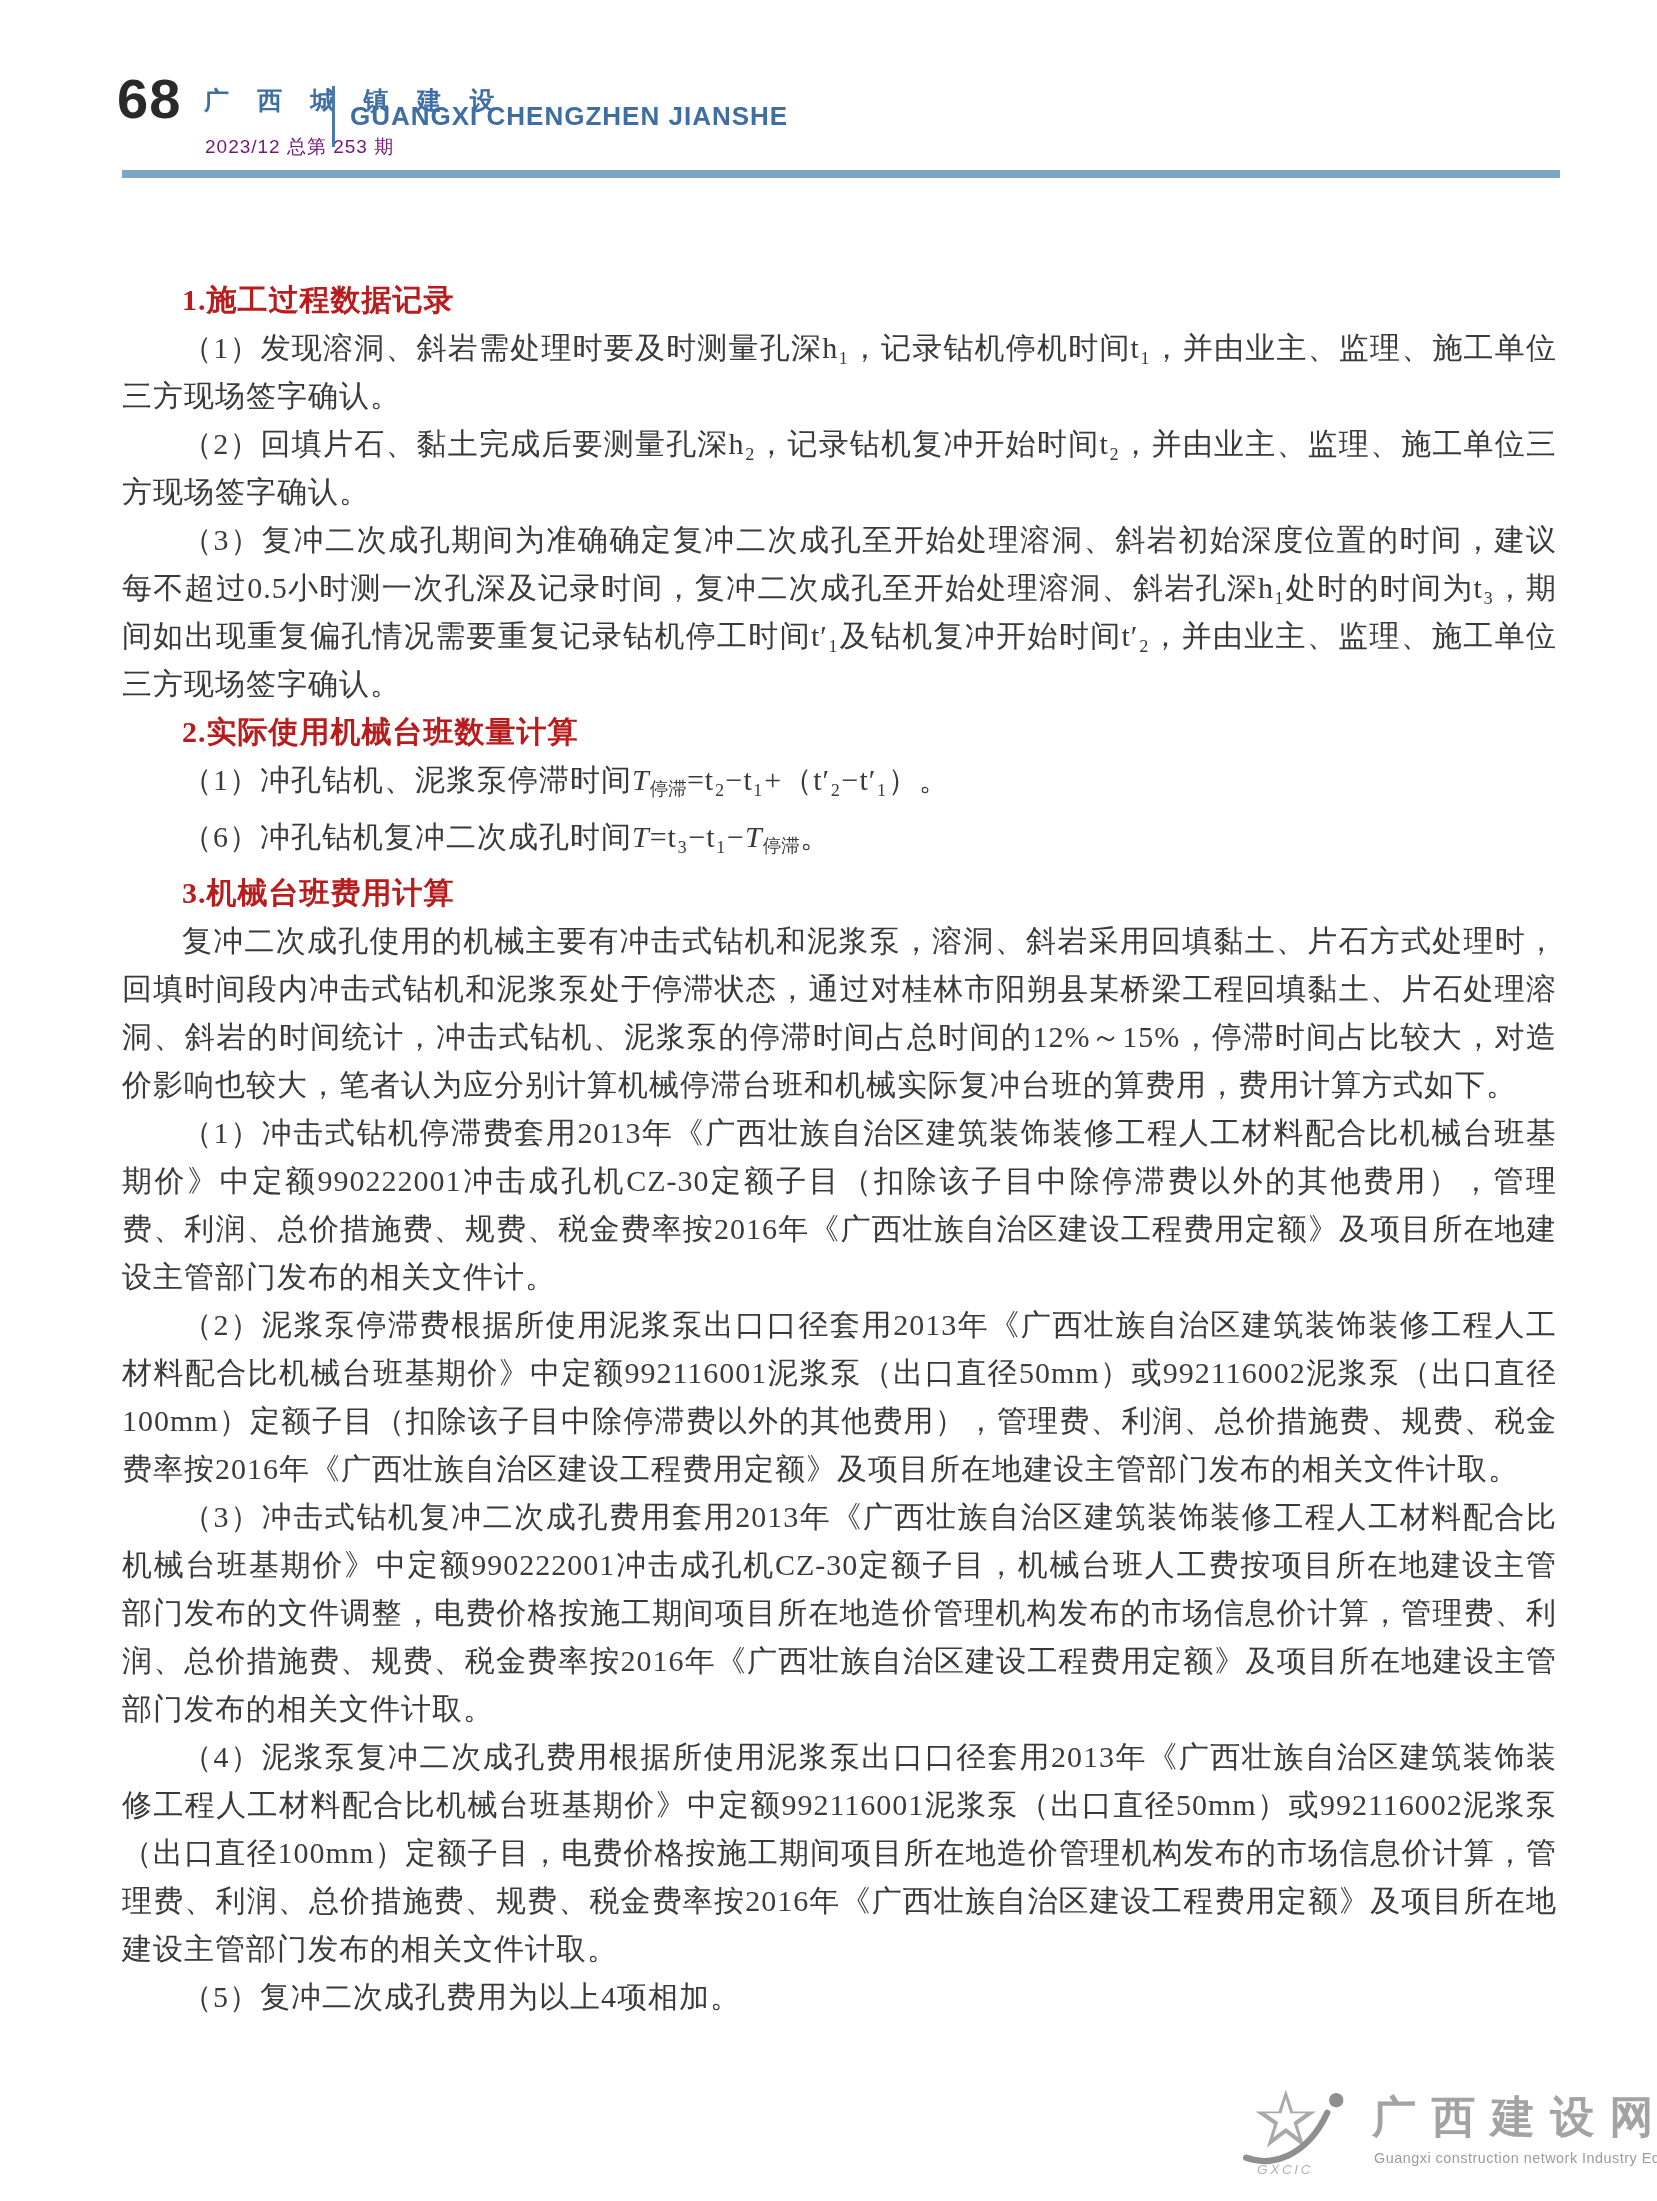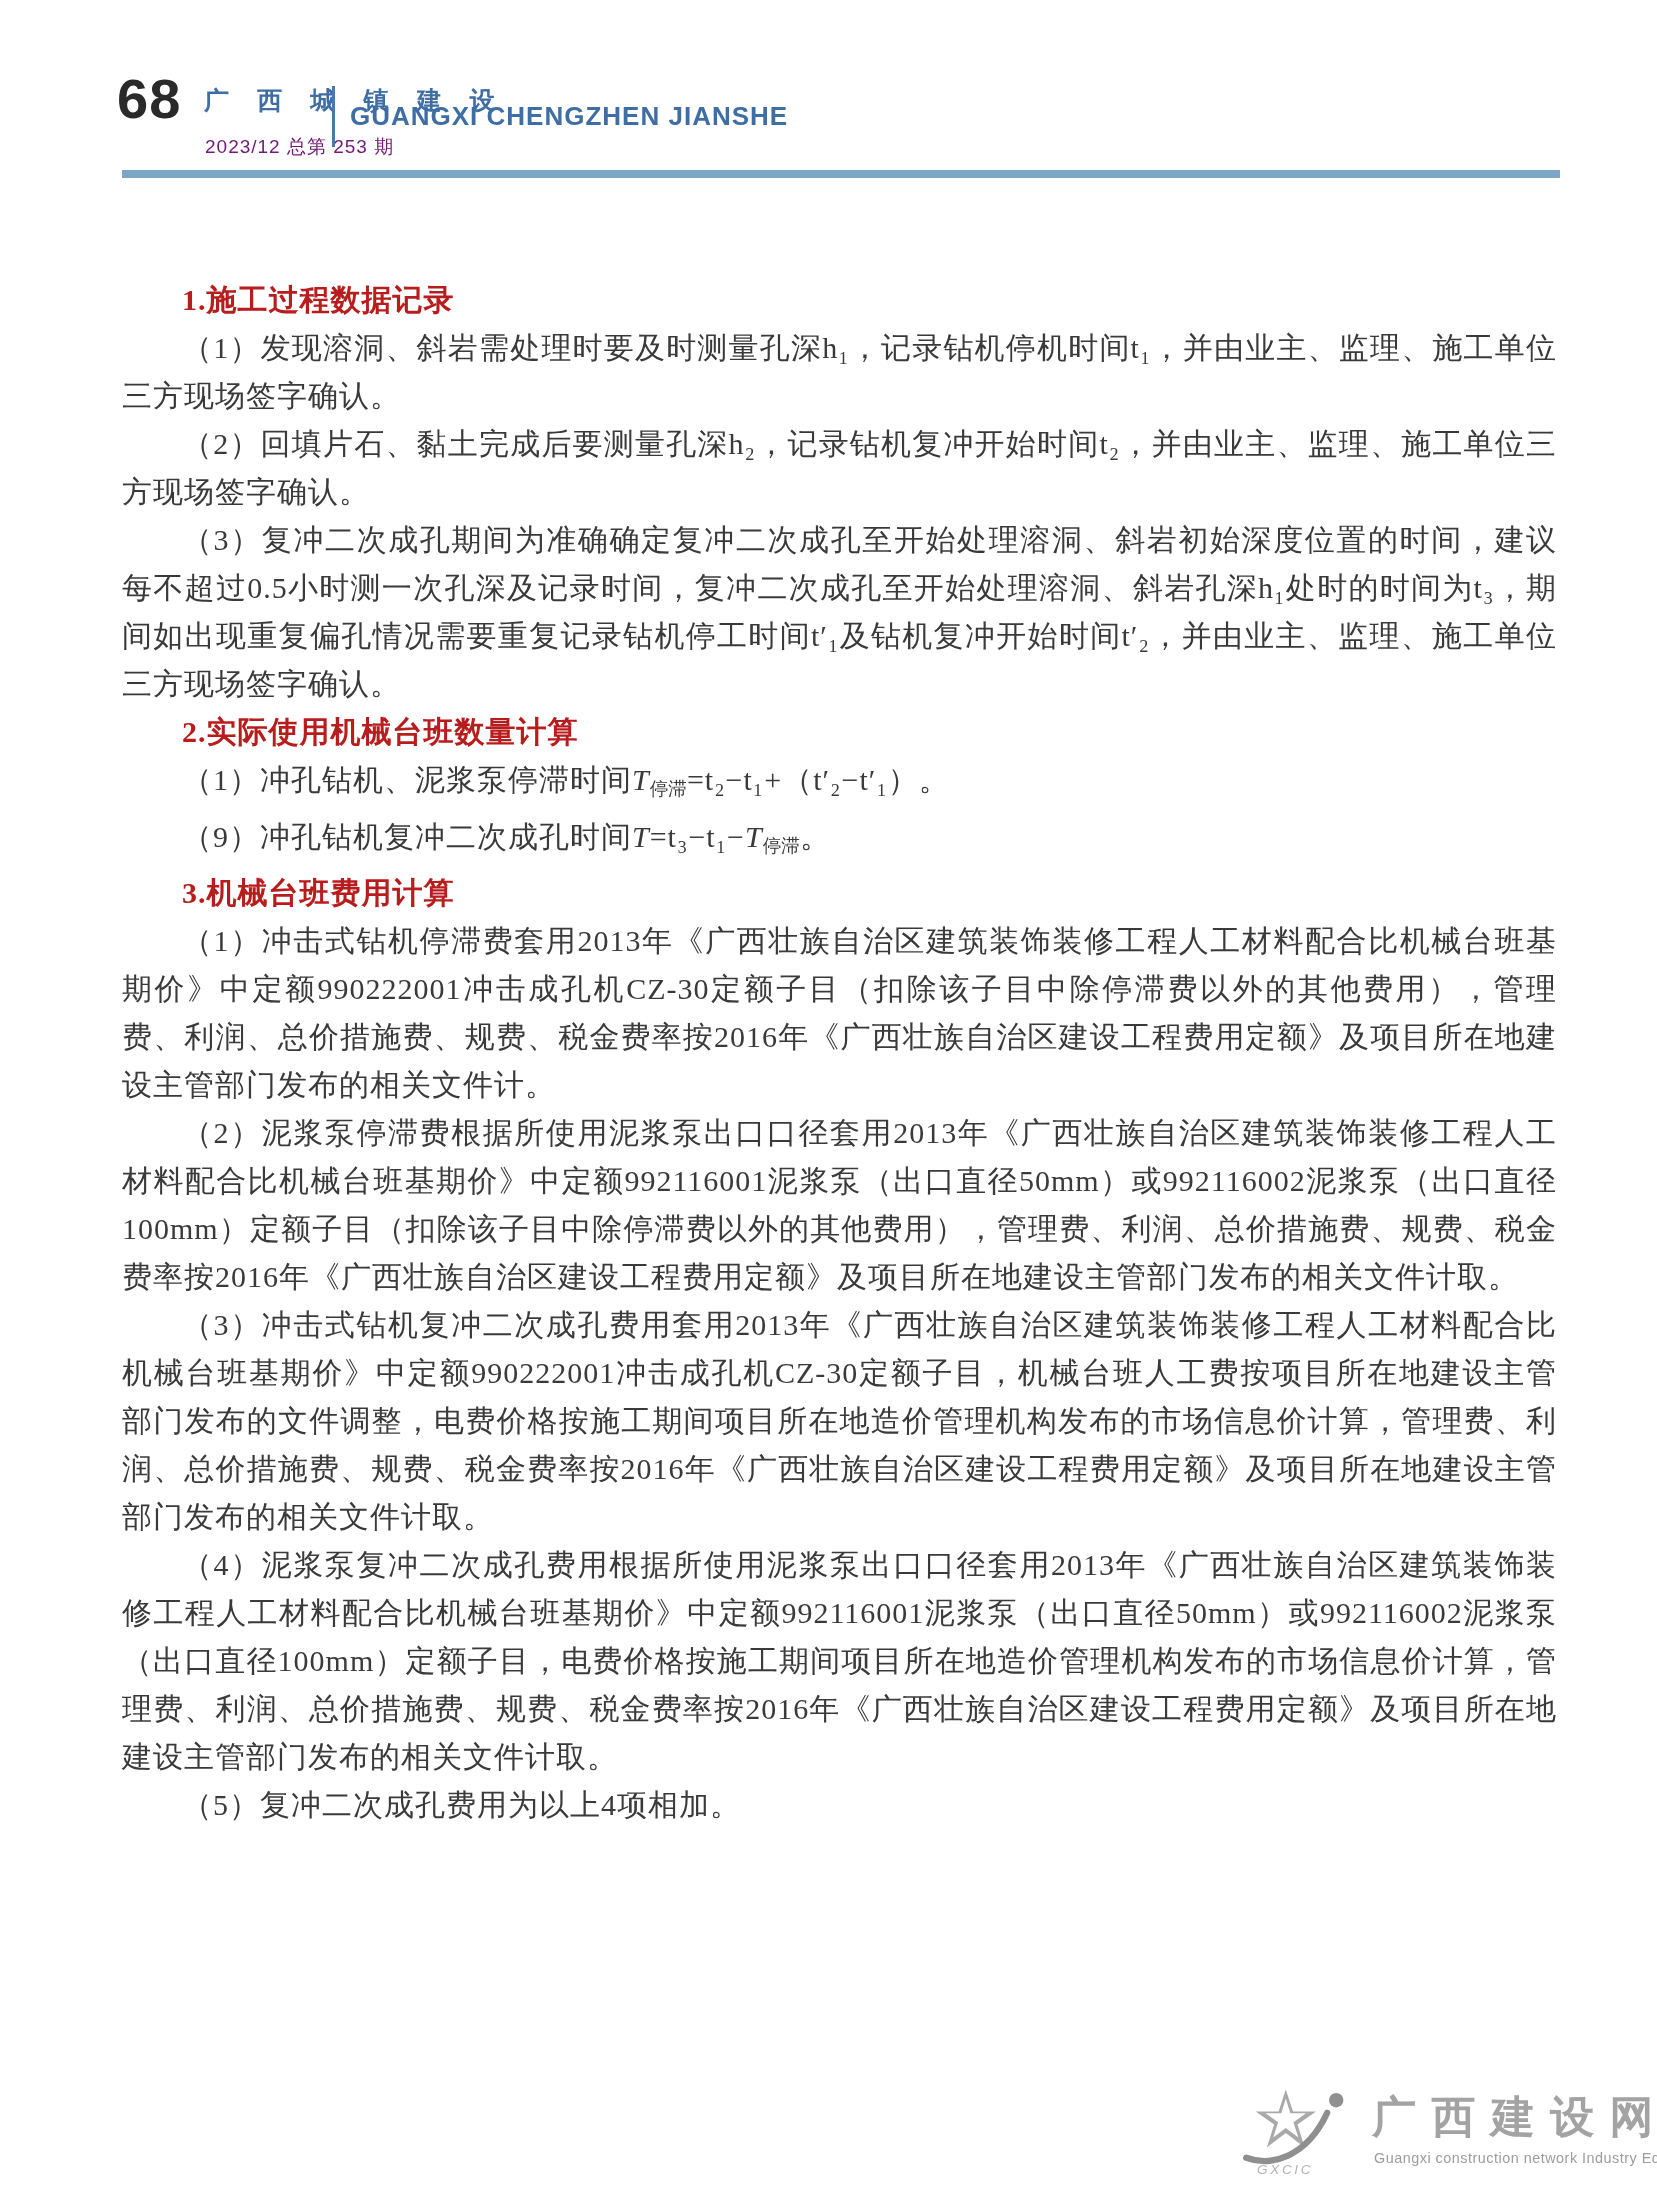--- a/index.html
+++ b/index.html
@@ -80,23 +80,24 @@
   <div class="article">
     <h3 class="hd">1.施工过程数据记录</h3>
     <p class="para">（1）发现溶洞、斜岩需处理时要及时测量孔深h₁，记录钻机停机时间t₁，并由业主、监理、施工单位三方现场签字确认。</p>
     <p class="para">（2）回填片石、黏土完成后要测量孔深h₂，记录钻机复冲开始时间t₂，并由业主、监理、施工单位三方现场签字确认。</p>
     <p class="para">（3）复冲二次成孔期间为准确确定复冲二次成孔至开始处理溶洞、斜岩初始深度位置的时间，建议每不超过0.5小时测一次孔深及记录时间，复冲二次成孔至开始处理溶洞、斜岩孔深h₁处时的时间为t₃，期间如出现重复偏孔情况需要重复记录钻机停工时间t′₁及钻机复冲开始时间t′₂，并由业主、监理、施工单位三方现场签字确认。</p>
 
     <h3 class="hd">2.实际使用机械台班数量计算</h3>
 
     <p class="para"><span>（1）冲孔钻机、泥浆泵停滞时间</span><span class="mvar">T</span><span class="msub">停滞</span><span>=t₂−t₁+（t′₂−t′₁）。</span></p>
 
-    <p class="para"><span>（9）冲孔钻机复冲二次成孔时间</span><span class="mvar">T</span><span>=t₃−t₁−</span><span class="mvar">T</span><span class="msub">停滞</span><span>。</span></p>
+    <p class="para"><span>（6）冲孔钻机复冲二次成孔时间</span><span class="mvar">T</span><span>=t₃−t₁−</span><span class="mvar">T</span><span class="msub">停滞</span><span>。</span></p>
 
     <h3 class="hd">3.机械台班费用计算</h3>
+    <p class="para">复冲二次成孔使用的机械主要有冲击式钻机和泥浆泵，溶洞、斜岩采用回填黏土、片石方式处理时，回填时间段内冲击式钻机和泥浆泵处于停滞状态，通过对桂林市阳朔县某桥梁工程回填黏土、片石处理溶洞、斜岩的时间统计，冲击式钻机、泥浆泵的停滞时间占总时间的12%～15%，停滞时间占比较大，对造价影响也较大，笔者认为应分别计算机械停滞台班和机械实际复冲台班的算费用，费用计算方式如下。</p>
     <p class="para">（1）冲击式钻机停滞费套用2013年《广西壮族自治区建筑装饰装修工程人工材料配合比机械台班基期价》中定额990222001冲击成孔机CZ-30定额子目（扣除该子目中除停滞费以外的其他费用），管理费、利润、总价措施费、规费、税金费率按2016年《广西壮族自治区建设工程费用定额》及项目所在地建设主管部门发布的相关文件计。</p>
     <p class="para">（2）泥浆泵停滞费根据所使用泥浆泵出口口径套用2013年《广西壮族自治区建筑装饰装修工程人工材料配合比机械台班基期价》中定额992116001泥浆泵（出口直径50mm）或992116002泥浆泵（出口直径100mm）定额子目（扣除该子目中除停滞费以外的其他费用），管理费、利润、总价措施费、规费、税金费率按2016年《广西壮族自治区建设工程费用定额》及项目所在地建设主管部门发布的相关文件计取。</p>
     <p class="para">（3）冲击式钻机复冲二次成孔费用套用2013年《广西壮族自治区建筑装饰装修工程人工材料配合比机械台班基期价》中定额990222001冲击成孔机CZ-30定额子目，机械台班人工费按项目所在地建设主管部门发布的文件调整，电费价格按施工期间项目所在地造价管理机构发布的市场信息价计算，管理费、利润、总价措施费、规费、税金费率按2016年《广西壮族自治区建设工程费用定额》及项目所在地建设主管部门发布的相关文件计取。</p>
     <p class="para">（4）泥浆泵复冲二次成孔费用根据所使用泥浆泵出口口径套用2013年《广西壮族自治区建筑装饰装修工程人工材料配合比机械台班基期价》中定额992116001泥浆泵（出口直径50mm）或992116002泥浆泵（出口直径100mm）定额子目，电费价格按施工期间项目所在地造价管理机构发布的市场信息价计算，管理费、利润、总价措施费、规费、税金费率按2016年《广西壮族自治区建设工程费用定额》及项目所在地建设主管部门发布的相关文件计取。</p>
     <p class="para">（5）复冲二次成孔费用为以上4项相加。</p>
   </div>
 
   <div class="footer">
     <svg class="logo-star" viewBox="0 0 160 112" xmlns="http://www.w3.org/2000/svg">
       <polygon points="62,12 70,36.5 95.5,36.5 75,51 83,76.5 62,60.5 41,76.5 49,51 28.5,36.5 54,36.5" fill="#a9a9a9"></polygon>

